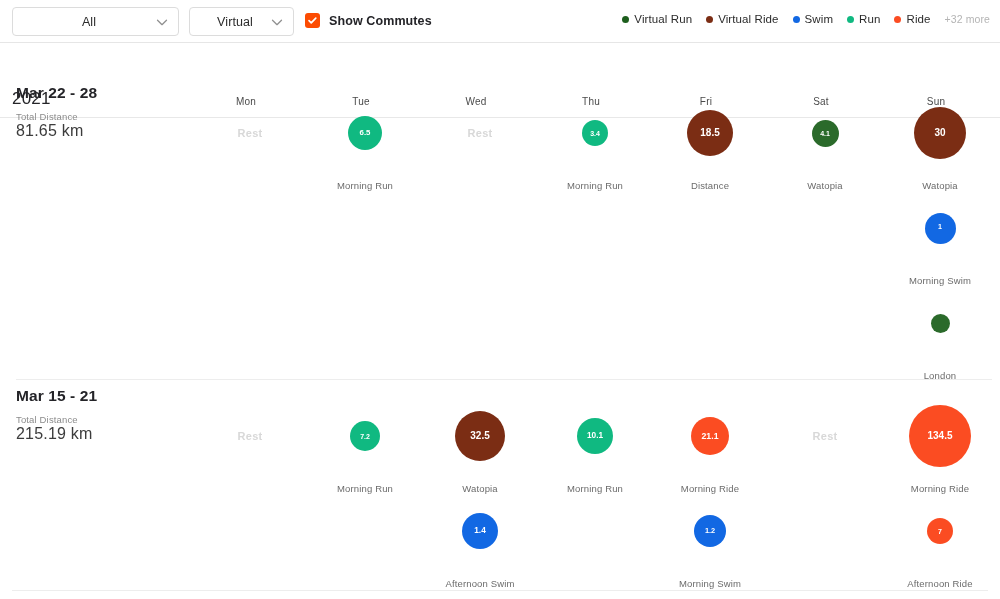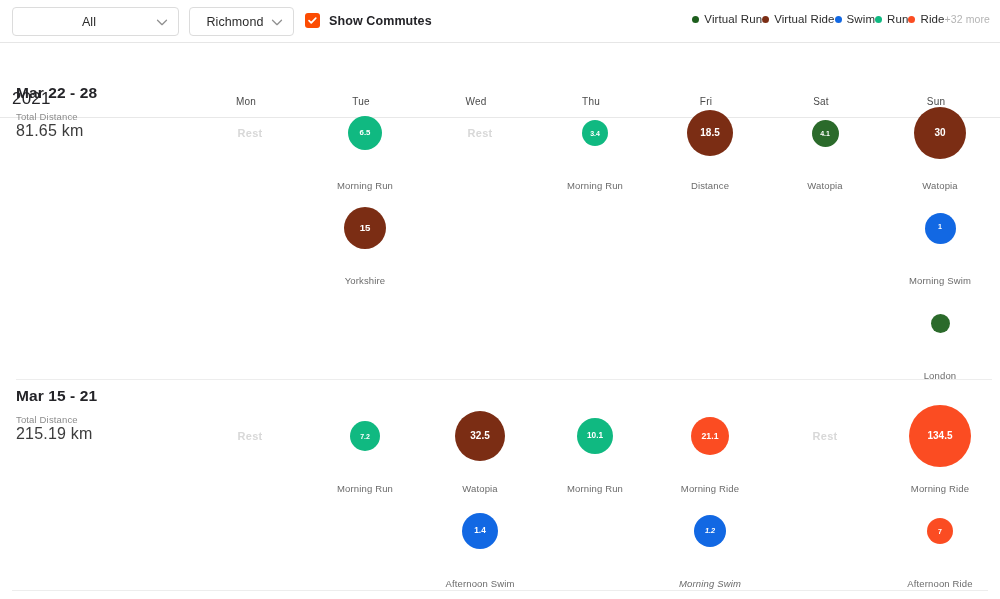--- a/index.html
+++ b/index.html
@@ -41,21 +41,21 @@
     width: 15px; height: 15px; border-radius: 3px;
     background: #fc4c02; display: flex; align-items: center; justify-content: center;
   }
   .commute-label {
     font-size: 12.5px; color: #242428; margin-left: 9px; font-weight: 700;
     letter-spacing: .1px;
   }
 
   .legend {
     position: absolute; right: 10px; top: 13px;
-    display: flex; align-items: center; gap: 0;
+    display: flex; align-items: center; gap: 14px;
   }
   .legend-item { display: flex; align-items: center; gap: 5px; }
   .legend-dot { width: 7px; height: 7px; border-radius: 50%; }
   .legend-text { font-size: 11.5px; color: #2b2b2b; letter-spacing: .1px; }
   .legend-more { font-size: 10.5px; color: #b4b4b4; letter-spacing: .1px; }
 
   
   .yearrow {
     position: absolute; left: 0; top: 43px; width: 1000px; height: 33px;
     border-bottom: 1px solid #e8e8e8;
@@ -109,21 +109,21 @@
   <div class="toolbar">
 
     <div class="select select-all">
       <span class="select-label">All</span>
       <svg class="chev" viewBox="0 0 20 20">
         <path d="M5 8 L10 13 L15 8" fill="none" stroke="#6b6b6b" stroke-width="1.4" stroke-linecap="round" stroke-linejoin="round"></path>
       </svg>
     </div>
 
     <div class="select select-metric">
-      <span class="select-label">Richmond</span>
+      <span class="select-label">Virtual</span>
       <svg class="chev" viewBox="0 0 20 20">
         <path d="M5 8 L10 13 L15 8" fill="none" stroke="#6b6b6b" stroke-width="1.4" stroke-linecap="round" stroke-linejoin="round"></path>
       </svg>
     </div>
 
     <div class="commute-wrap">
       <span class="checkbox">
         <svg width="11" height="11" viewBox="0 0 12 12">
           <path d="M2.2 6.2 L4.6 8.6 L9.6 3.4" fill="none" stroke="#fff" stroke-width="1.8" stroke-linecap="round" stroke-linejoin="round"></path>
         </svg>
@@ -207,26 +207,20 @@
             <div class="bubble" style="width: 27px; height: 27px; background: rgb(43, 106, 43); font-size: 7px;">4.1</div>
           </div>
           <div class="act-label">Watopia</div>
         </div>
         <div class="cell" style="left: 881px; top: 26px;">
           <div class="bubble-slot">
             <div class="bubble" style="width: 52px; height: 52px; background: rgb(123, 45, 20); font-size: 10px;">30</div>
           </div>
           <div class="act-label">Watopia</div>
         </div>
-        <div class="cell" style="left: 306px; top: 121px;">
-          <div class="bubble-slot">
-            <div class="bubble" style="width: 42px; height: 42px; background: rgb(123, 45, 20); font-size: 9.66px;">15</div>
-          </div>
-          <div class="act-label">Yorkshire</div>
-        </div>
         <div class="cell" style="left: 881px; top: 121px;">
           <div class="bubble-slot">
             <div class="bubble" style="width: 31px; height: 31px; background: rgb(18, 104, 227); font-size: 7.13px;">1</div>
           </div>
           <div class="act-label">Morning Swim</div>
         </div>
         <div class="cell" style="left: 881px; top: 216px;">
           <div class="bubble-slot">
             <div class="bubble" style="width: 19px; height: 19px; background: rgb(43, 106, 43); font-size: 7px;"></div>
           </div>
@@ -277,21 +271,21 @@
             <div class="bubble" style="width: 62px; height: 62px; background: rgb(251, 76, 34); font-size: 10px;">134.5</div>
           </div>
           <div class="act-label">Morning Ride</div>
         </div>
         <div class="cell" style="left: 421px; top: 121px;">
           <div class="bubble-slot">
             <div class="bubble" style="width: 36px; height: 36px; background: rgb(18, 104, 227); font-size: 8.28px;">1.4</div>
           </div>
           <div class="act-label">Afternoon Swim</div>
         </div>
-        <div class="cell" style="left: 651px; top: 121px; font-style: italic;">
+        <div class="cell" style="left: 651px; top: 121px;">
           <div class="bubble-slot">
             <div class="bubble" style="width: 32px; height: 32px; background: rgb(18, 104, 227); font-size: 7.36px;">1.2</div>
           </div>
           <div class="act-label">Morning Swim</div>
         </div>
         <div class="cell" style="left: 881px; top: 121px;">
           <div class="bubble-slot">
             <div class="bubble" style="width: 26px; height: 26px; background: rgb(251, 76, 34); font-size: 7px;">7</div>
           </div>
           <div class="act-label">Afternoon Ride</div>

